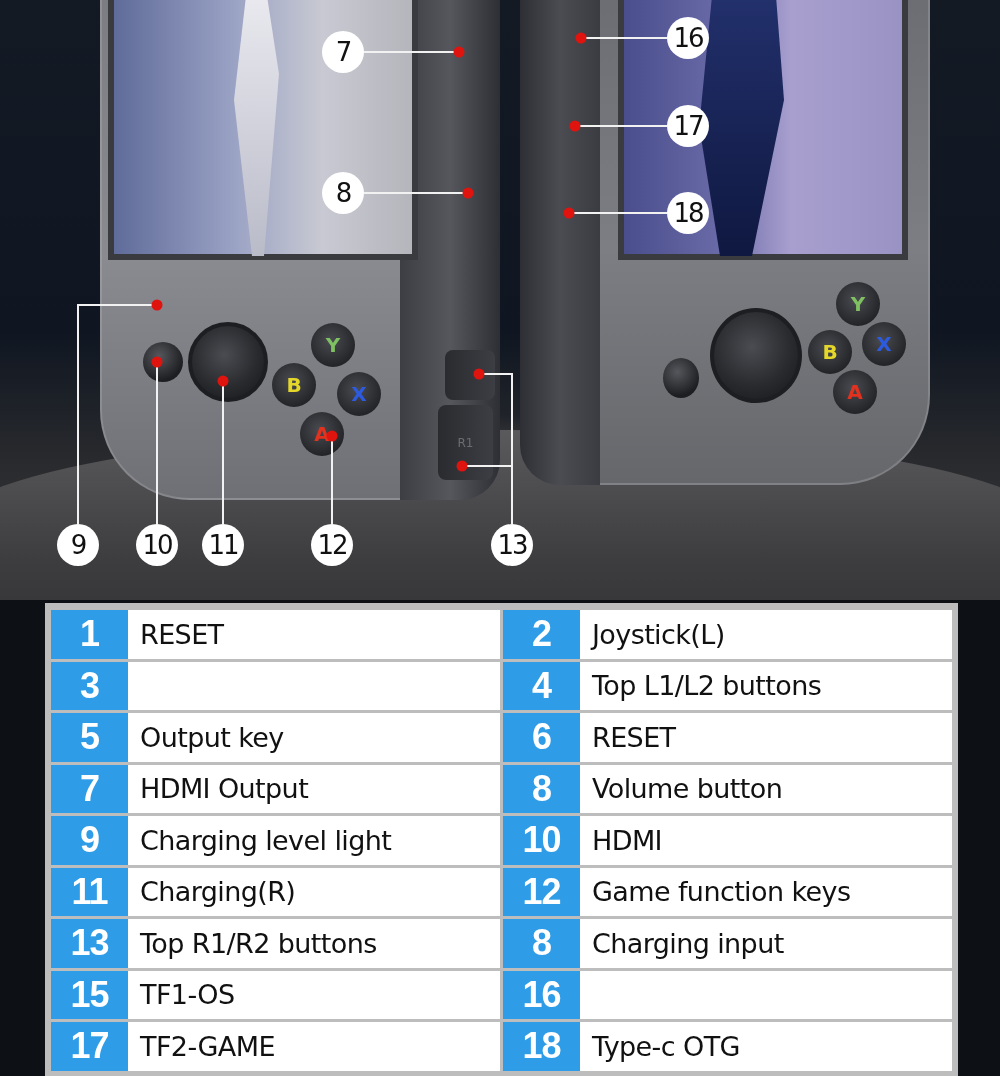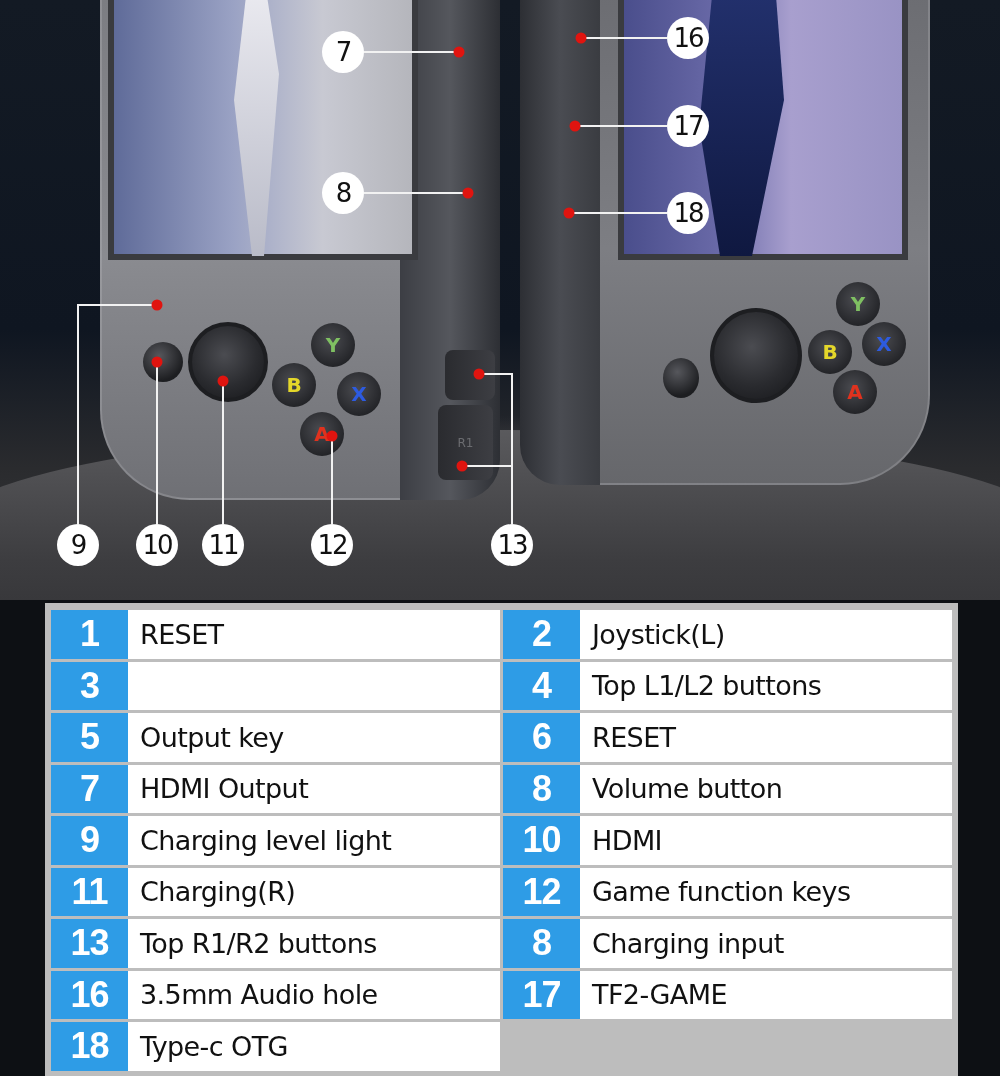--- a/index.html
+++ b/index.html
@@ -206,22 +206,25 @@
     <div class="spec-cell">
         <div class="spec-num">13</div>
         <div class="spec-label">Top R1/R2 buttons</div>
       </div>
     <div class="spec-cell">
         <div class="spec-num">8</div>
         <div class="spec-label">Charging input</div>
       </div>
 
     <div class="spec-cell">
+        <div class="spec-num">15</div>
+        <div class="spec-label">TF1-OS</div>
+      </div>
+    <div class="spec-cell">
         <div class="spec-num">16</div>
-        <div class="spec-label">3.5mm Audio hole</div>
       </div>
 
     <div class="spec-cell">
         <div class="spec-num">17</div>
         <div class="spec-label">TF2-GAME</div>
       </div>
     <div class="spec-cell">
         <div class="spec-num">18</div>
         <div class="spec-label">Type-c OTG</div>
       </div>

